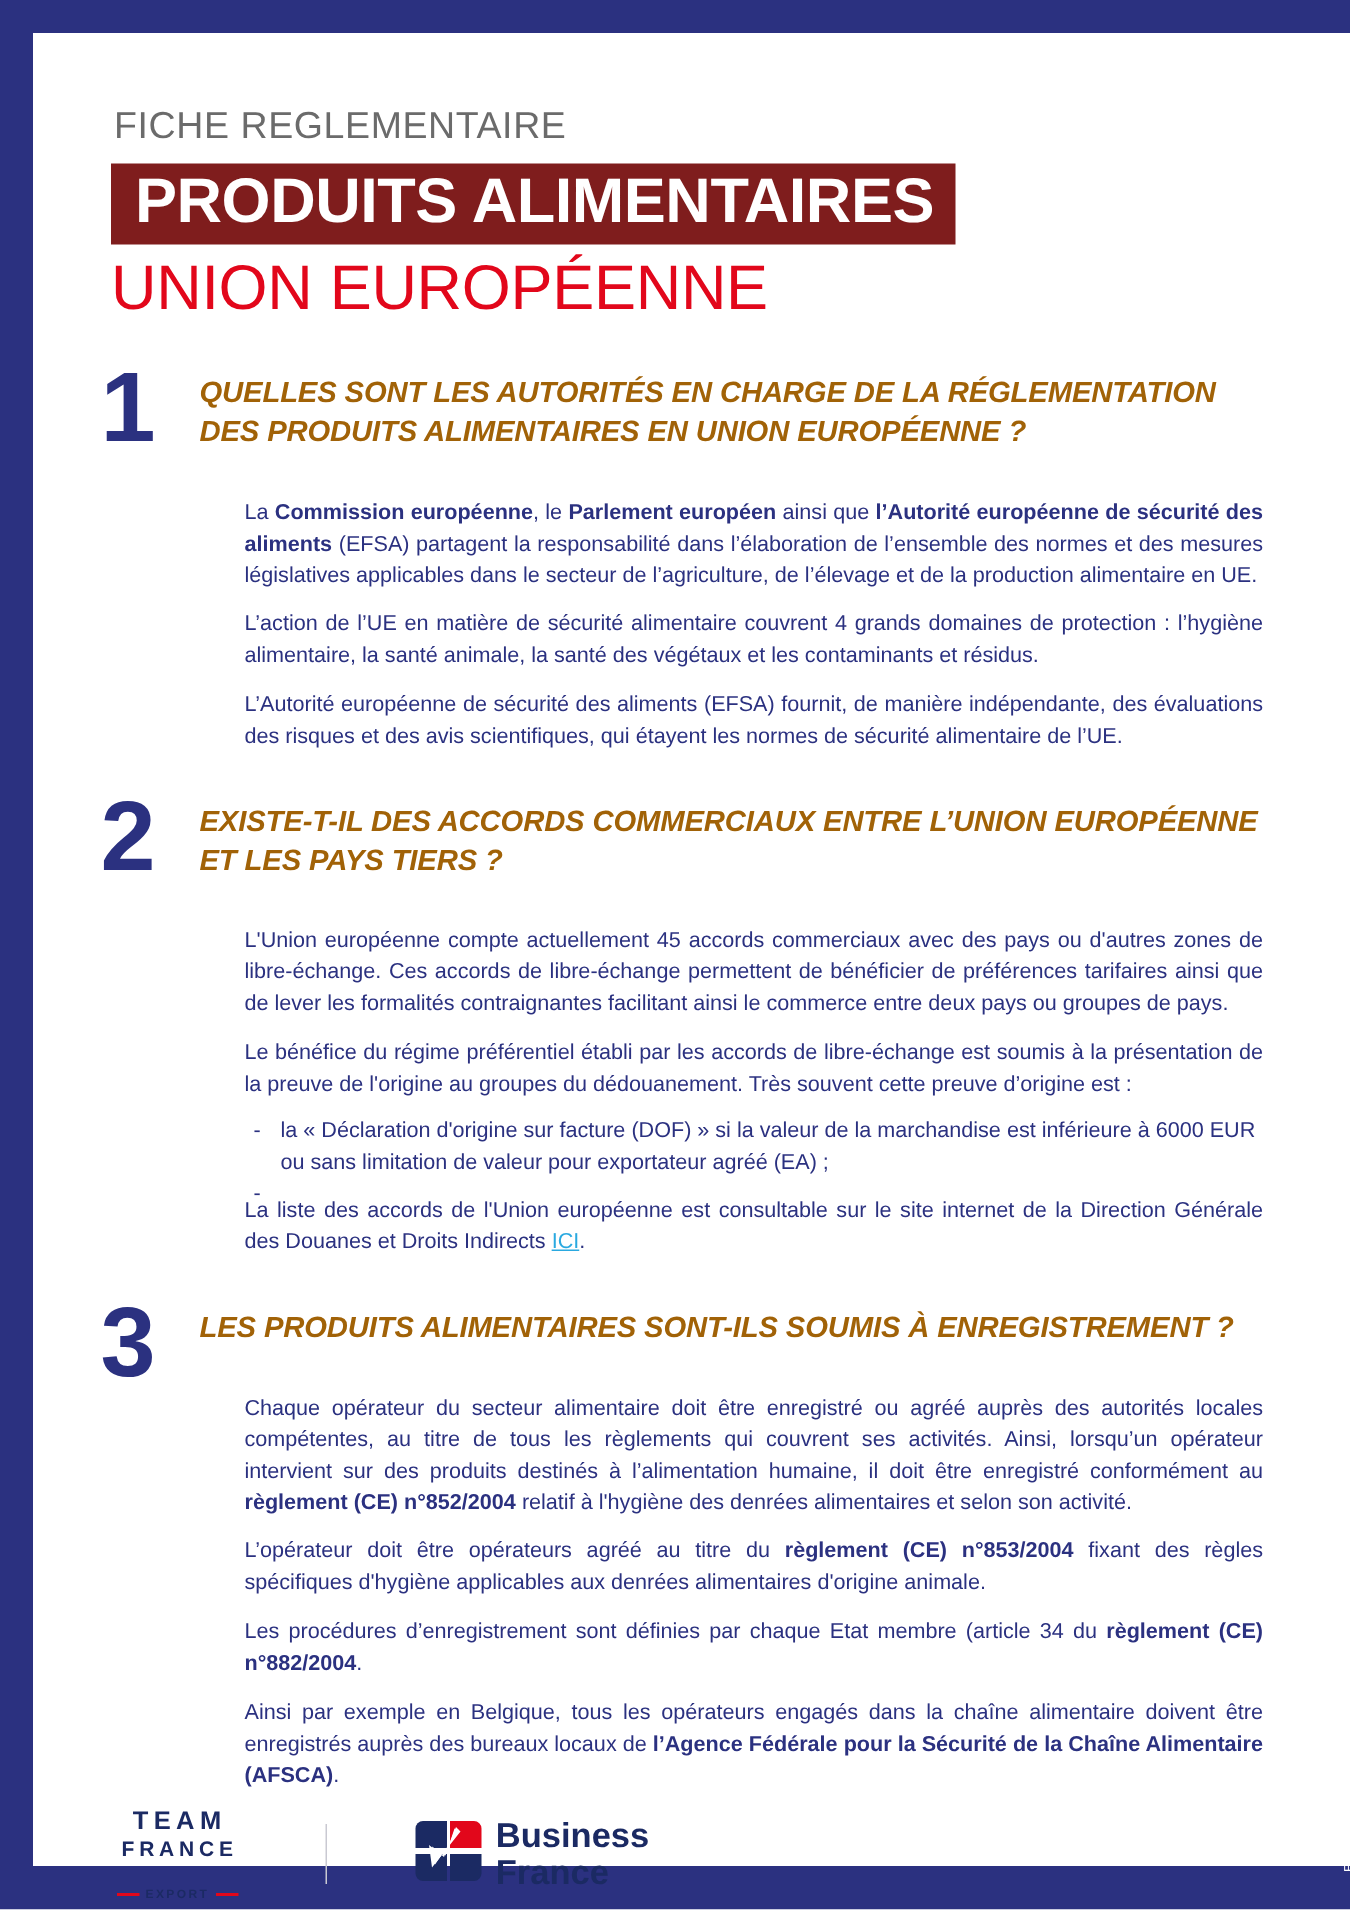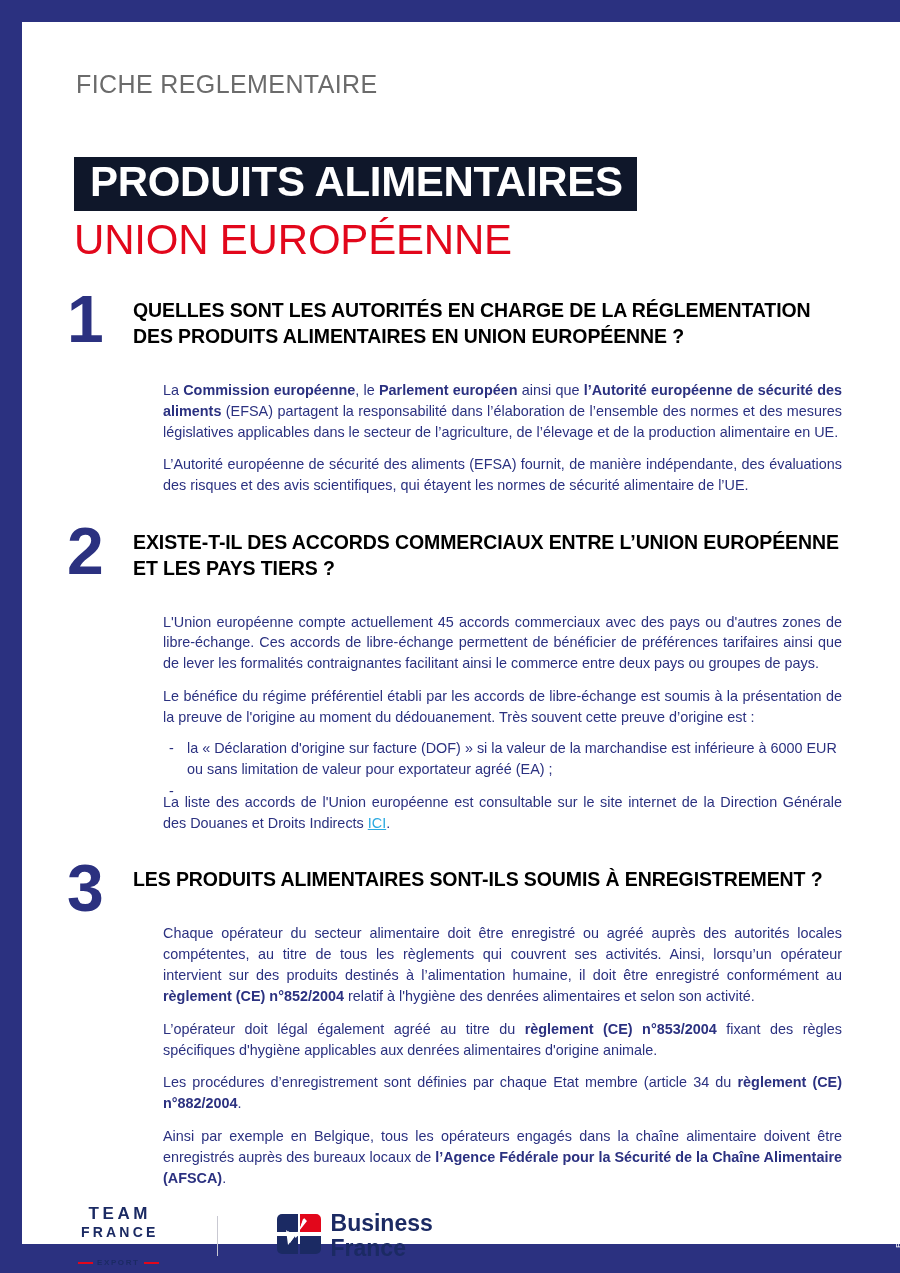--- a/index.html
+++ b/index.html
@@ -37,25 +37,24 @@
   
   .kicker {
     color: #6b6b6b;
     font-size: 25px;
     letter-spacing: 0.4px;
     font-weight: 400;
     margin: 0 0 10px 21px;
     white-space: nowrap;
   }
   .title-bar {
-    background: #0f172a;
+    background: #7f1d1d;
     display: inline-block;
     padding: 4px 14px 8px 16px;
     margin-left: 19px;
-    margin-top: 48px;
   }
   .title-bar-text {
     color: #ffffff;
     font-size: 42px;
     font-weight: bold;
     letter-spacing: -0.3px;
     line-height: 1.0;
     white-space: nowrap;
   }
   .subtitle {
@@ -78,26 +77,27 @@
     position: absolute;
     left: 12px;
     top: -12px;
     color: #2b3180;
     font-size: 66px;
     font-weight: bold;
     line-height: 1;
     font-family: "Liberation Sans", sans-serif;
   }
   .section-heading {
-    color: #000000;
+    color: #a16207;
     font-size: 19.5px;
     font-weight: bold;
     line-height: 1.32;
     letter-spacing: -0.1px;
     margin: 0 0 6px 0;
+    font-style: italic;
   }
   .body-wrap {
     padding-left: 30px;
     padding-right: 3px;
   }
   p.para {
     color: #2b3180;
     font-size: 14.4px;
     line-height: 1.45;
     text-align: justify;
@@ -232,42 +232,43 @@
         </div>
         <div class="subtitle">UNION EUROPÉENNE</div>
       </div>
 
       <div id="sections-host">
           <div class="section">
             <div class="section-number">1</div>
             <div class="section-heading">QUELLES SONT LES AUTORITÉS EN CHARGE DE LA RÉGLEMENTATION DES PRODUITS ALIMENTAIRES EN UNION EUROPÉENNE ?</div>
             <div class="body-wrap">
               <p class="para"><span>La </span><span class="b">Commission européenne</span><span>, le </span><span class="b">Parlement européen</span><span> ainsi que </span><span class="b">l’Autorité européenne de sécurité des aliments</span><span> (EFSA) partagent la responsabilité dans l’élaboration de l’ensemble des normes et des mesures législatives applicables dans le secteur de l’agriculture, de l’élevage et de la production alimentaire en UE.</span></p>
+              <p class="para"><span>L’action de l’UE en matière de sécurité alimentaire couvrent 4 grands domaines de protection : l’hygiène alimentaire, la santé animale, la santé des végétaux et les contaminants et résidus.</span></p>
               <p class="para"><span>L’Autorité européenne de sécurité des aliments (EFSA) fournit, de manière indépendante, des évaluations des risques et des avis scientifiques, qui étayent les normes de sécurité alimentaire de l’UE.</span></p>
             </div>
           </div>
           <div class="section">
             <div class="section-number">2</div>
             <div class="section-heading">EXISTE-T-IL DES ACCORDS COMMERCIAUX ENTRE L’UNION EUROPÉENNE ET LES PAYS TIERS ?</div>
             <div class="body-wrap">
               <p class="para"><span>L'Union européenne compte actuellement 45 accords commerciaux avec des pays ou d'autres zones de libre-échange. Ces accords de libre-échange permettent de bénéficier de préférences tarifaires ainsi que de lever les formalités contraignantes facilitant ainsi le commerce entre deux pays ou groupes de pays.</span></p>
-              <p class="para"><span>Le bénéfice du régime préférentiel établi par les accords de libre-échange est soumis à la présentation de la preuve de l'origine au moment du dédouanement. Très souvent cette preuve d’origine est :</span></p>
+              <p class="para"><span>Le bénéfice du régime préférentiel établi par les accords de libre-échange est soumis à la présentation de la preuve de l'origine au groupes du dédouanement. Très souvent cette preuve d’origine est :</span></p>
               <ul class="dash-list">
                 <li><span class="dash">-</span><span>la « Déclaration d'origine sur facture (DOF) » si  la valeur de la marchandise est inférieure à 6000 EUR ou sans limitation de valeur pour exportateur agréé (EA) ;</span></li>
                 <li><span class="dash">-</span></li>
               </ul>
               <p class="para"><span>La liste des accords de l'Union européenne est consultable sur le site internet de la Direction Générale des Douanes et Droits Indirects </span><a class="inline-link" href="#">ICI</a><span>.</span></p>
             </div>
           </div>
           <div class="section">
             <div class="section-number">3</div>
             <div class="section-heading">LES PRODUITS ALIMENTAIRES SONT-ILS SOUMIS À ENREGISTREMENT ?</div>
             <div class="body-wrap">
               <p class="para"><span>Chaque opérateur du secteur alimentaire doit être enregistré ou agréé auprès des autorités locales compétentes, au titre de tous les règlements qui couvrent ses activités. Ainsi, lorsqu’un opérateur intervient sur des produits destinés à l’alimentation humaine, il doit être enregistré conformément au </span><span class="b">règlement (CE) n°852/2004</span><span> relatif à l'hygiène des denrées alimentaires et selon son activité.</span></p>
-              <p class="para"><span>L’opérateur doit légal également agréé au titre du </span><span class="b">règlement (CE) n°853/2004</span><span> fixant des règles spécifiques d'hygiène applicables aux denrées alimentaires d'origine animale.</span></p>
+              <p class="para"><span>L’opérateur doit être opérateurs agréé au titre du </span><span class="b">règlement (CE) n°853/2004</span><span> fixant des règles spécifiques d'hygiène applicables aux denrées alimentaires d'origine animale.</span></p>
               <p class="para"><span>Les procédures d’enregistrement sont définies par chaque Etat membre (article 34 du </span><span class="b">règlement (CE) n°882/2004</span><span>.</span></p>
               <p class="para"><span>Ainsi par exemple en Belgique, tous les opérateurs engagés dans la chaîne alimentaire doivent être enregistrés auprès des bureaux locaux de </span><span class="b">l’Agence Fédérale pour la Sécurité de la Chaîne Alimentaire (AFSCA)</span><span>.</span></p>
             </div>
           </div>
         </div>
 
     </div>
 
     <div class="footer">
       <div class="tfe-logo">

